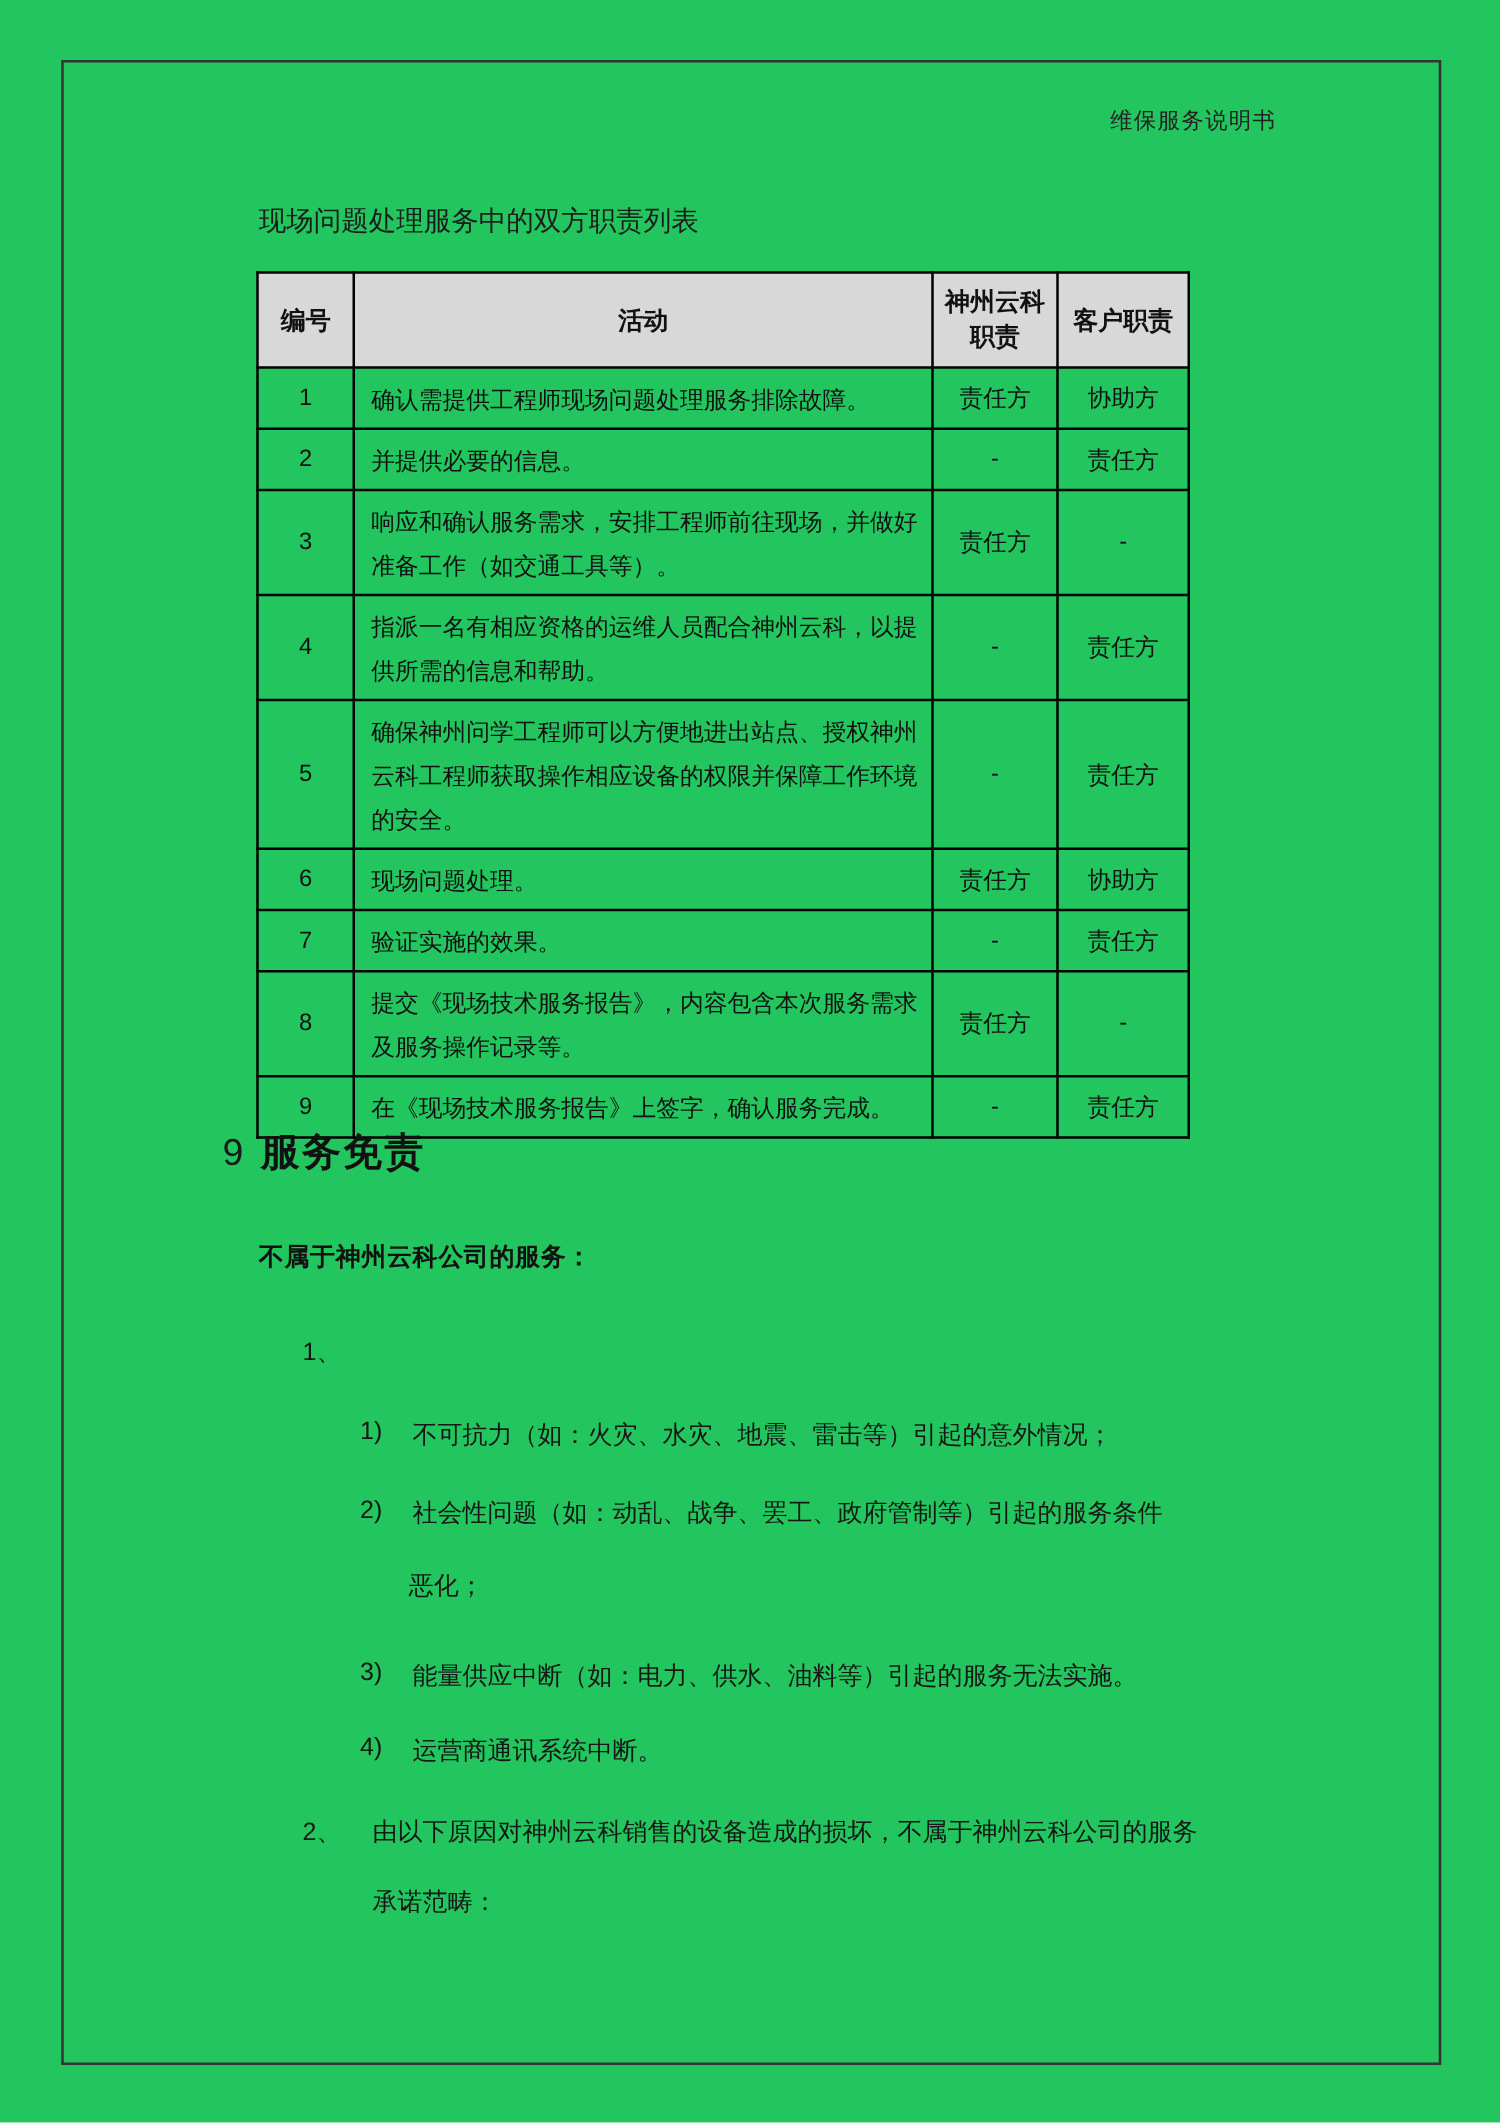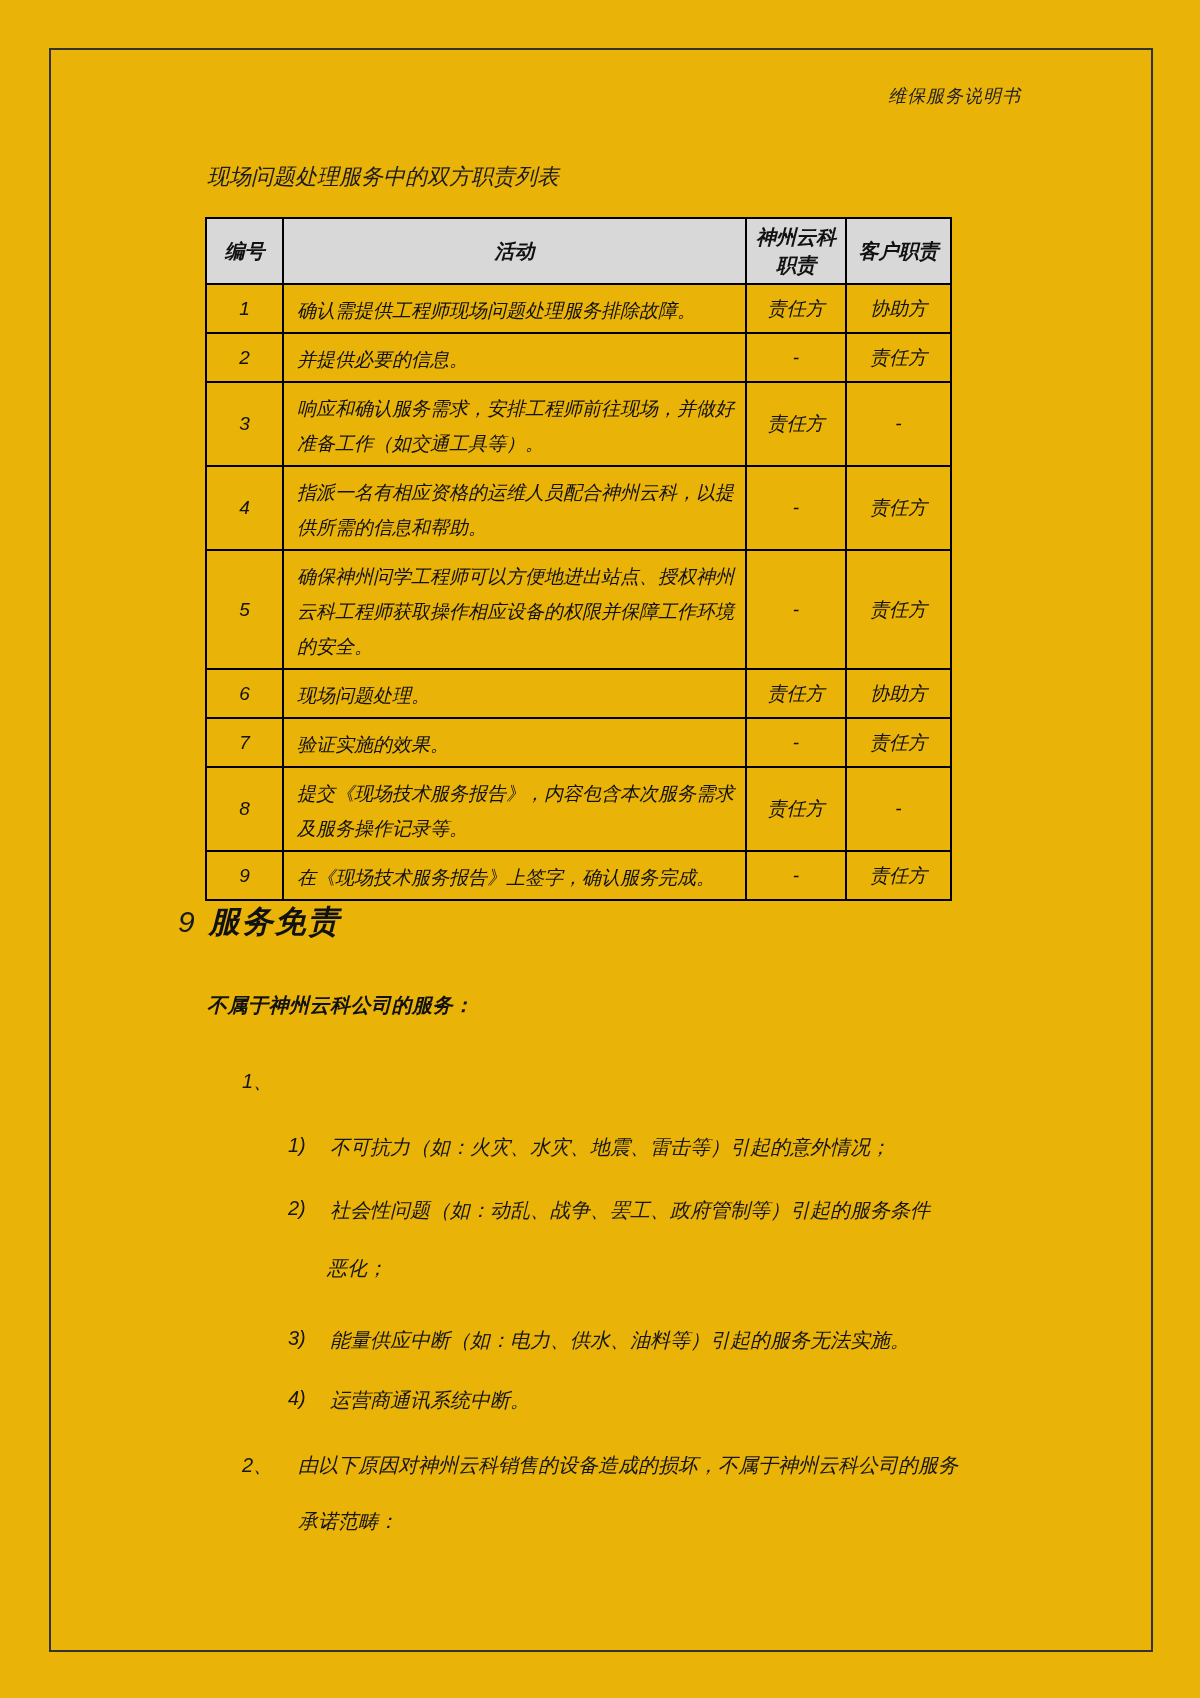--- a/index.html
+++ b/index.html
@@ -1,18 +1,18 @@
 <!DOCTYPE html>
 <html><head>
 <meta charset="utf-8">
 <style>
   html,body { margin:0; padding:0; background:#fff; }
   .canvas {
-    position:relative; width:1200px; height:1698px; background:#eab308;
-    font-family:"Liberation Sans", sans-serif; color:#151515; overflow:hidden;font-style:italic;
+    position:relative; width:1200px; height:1698px; background:#22c55e;
+    font-family:"Liberation Sans", sans-serif; color:#151515; overflow:hidden;
   }
   .page-border {
     position:absolute; left:49px; top:48px; width:1100px; height:1600px;
     border:2px solid #333; pointer-events:none;
   }
   .doc-header {
     position:absolute; left:888px; top:84px; font-family:"Liberation Serif", serif;
     font-size:18px; letter-spacing:1px; color:#222;
   }
   .caption {
@@ -58,21 +58,21 @@
   <div class="caption">现场问题处理服务中的双方职责列表</div>
 
   <table class="resp-table">
     <colgroup>
       <col style="width:77px">
         <col style="width:463px">
         <col style="width:100px">
         <col style="width:105px">
     </colgroup>
     <thead>
-      <tr style="height:66px">
+      <tr style="height:76px">
         <th>编号</th>
         <th>活动</th>
         <th>
           <span class="vendor-hdr">
             <span>神州云科</span>
             <span>职责</span>
           </span>
         </th>
         <th>客户职责</th>
       </tr>

